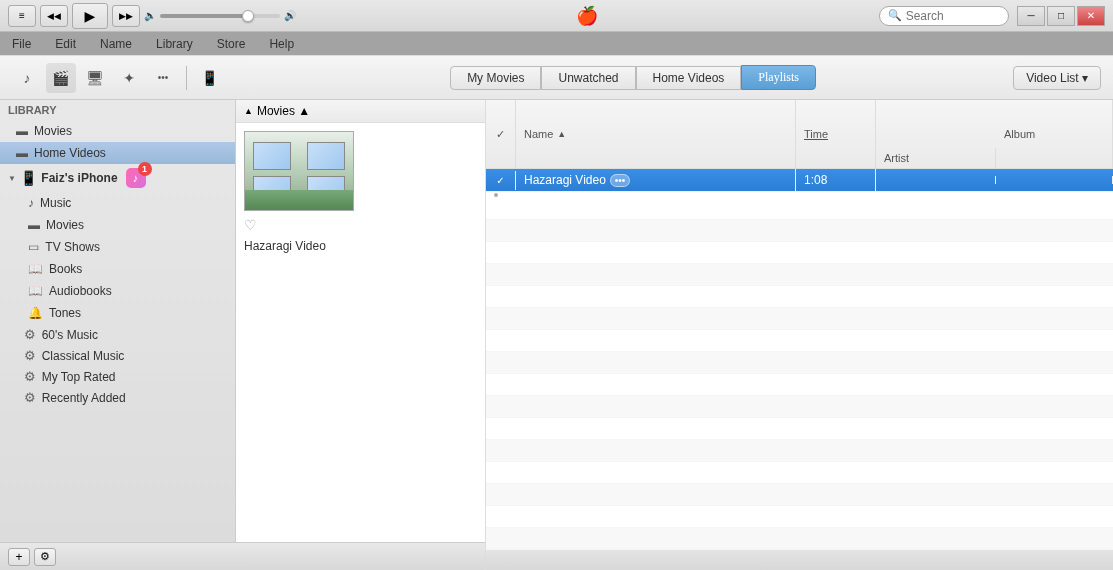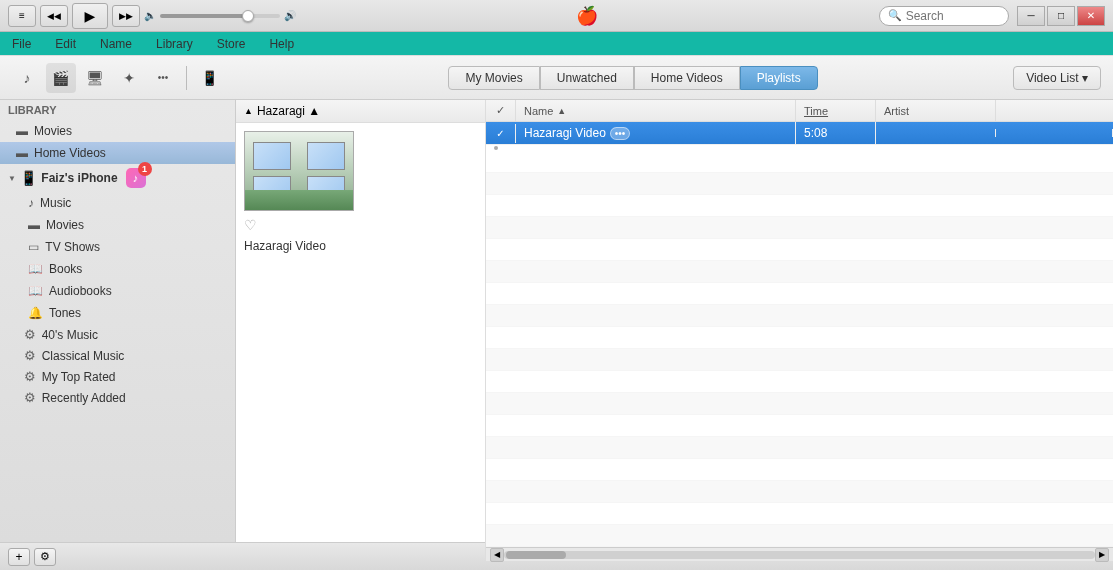--- a/index.html
+++ b/index.html
@@ -72,21 +72,21 @@
       width: 130px;
       gap: 4px;
     }
     .search-bar input {
       border: none; outline: none; font-size: 12px; width: 90px; background: transparent;
     }
 
     
     .menubar {
       height: 24px;
-      background: #14b8a6;
+      background: #a3a3a3;
       border-bottom: 1px solid #ddd;
       display: flex;
       align-items: center;
       padding: 0 8px;
       gap: 16px;
     }
     .menu-item {
       font-size: 12px;
       color: #333;
       cursor: pointer;
@@ -121,20 +121,21 @@
       cursor: pointer;
       font-size: 12px;
       color: #333;
     }
     .tab-btn:first-child { border-radius: 4px 0 0 4px; }
     .tab-btn:last-child { border-radius: 0 4px 4px 0; }
     .tab-btn.active {
       background: linear-gradient(to bottom, #7cb8e8, #5a9fd4);
       color: white;
       border-color: #4a8fc0;
+      font-family: Liberation Serif, serif;
     }
     .toolbar-right { display: flex; align-items: center; gap: 8px; }
     .video-list-btn {
       padding: 4px 12px;
       background: linear-gradient(to bottom, #f5f5f5, #e5e5e5);
       border: 1px solid #bbb;
       border-radius: 4px;
       cursor: pointer;
       font-size: 12px;
       color: #333;
@@ -289,21 +290,21 @@
       font-size: 11px;
       color: #555;
     }
     .track-col {
       padding: 4px 8px;
       border-right: 1px solid #ddd;
       display: flex; align-items: center; gap: 4px;
     }
     .track-col.name-col { width: 280px; }
     .track-col.time-col { width: 80px; text-decoration: underline; }
-    .track-col.artist-col { width: 120px; }
+    .track-col.artist-col { width: 120px; margin-top: 48px; }
     .track-col.album-col { flex: 1; }
     .track-row {
       display: flex;
       align-items: center;
       border-bottom: 1px solid #f0f0f0;
       font-size: 12px;
       cursor: pointer;
     }
     .track-row.selected {
       background: linear-gradient(to bottom, #3a8ee6, #2a7ed6);
@@ -501,21 +502,21 @@
       <span class="sidebar-icon">📖</span>
       <span>Audiobooks</span>
     </div>
     <div class="sidebar-item sub-item">
       <span class="sidebar-icon">🔔</span>
       <span>Tones</span>
     </div>
 
     <div class="playlist-item">
       <span class="gear-icon">⚙</span>
-      <span>40's Music</span>
+      <span>60's Music</span>
     </div>
     <div class="playlist-item">
       <span class="gear-icon">⚙</span>
       <span>Classical Music</span>
     </div>
     <div class="playlist-item">
       <span class="gear-icon">⚙</span>
       <span>My Top Rated</span>
     </div>
     <div class="playlist-item">
@@ -523,21 +524,21 @@
       <span>Recently Added</span>
     </div>
   </div>
 
   <div class="content-area">
     <div class="content-split">
 
       <div class="artwork-panel">
         <div class="artwork-header">
           <span style="font-size:9px;">▲</span>
-          <span>Hazaragi ▲</span>
+          <span>Movies ▲</span>
         </div>
         <div class="artwork-item">
           <div class="artwork-thumb">
             <div class="window-art">
 
               <div class="window-pane" style="top:10px;left:8px;width:38px;height:28px;"></div>
               <div class="window-pane" style="top:10px;right:8px;width:38px;height:28px;"></div>
               <div class="window-pane" style="top:44px;left:8px;width:38px;height:24px;"></div>
               <div class="window-pane" style="top:44px;right:8px;width:38px;height:24px;"></div>
               <div style="position:absolute;bottom:0;left:0;right:0;height:20px;background:linear-gradient(to bottom,#78a878,#558855);"></div>
@@ -554,32 +555,35 @@
           <div class="track-col name-col">
             <span>Name</span>
             <span style="font-size:9px;">▲</span>
           </div>
           <div class="track-col time-col">
             <span>Time</span>
           </div>
           <div class="track-col artist-col">
             <span>Artist</span>
           </div>
+          <div class="track-col album-col">
+            <span>Album</span>
+          </div>
         </div>
 
         <div class="track-row selected">
           <div class="track-cell" style="width:30px;justify-content:center;">
             <span class="check-icon white">✓</span>
           </div>
           <div class="track-cell name-col">
             <span>Hazaragi Video</span>
             <button class="more-btn">•••</button>
           </div>
           <div class="track-cell time-col">
-            <span>5:08</span>
+            <span>1:08</span>
           </div>
           <div class="track-cell artist-col"></div>
           <div class="track-cell album-col"></div>
         </div>
 
         <div class="dot-row">
           <div class="dot"></div>
         </div>
 
         <div class="empty-row"></div>

